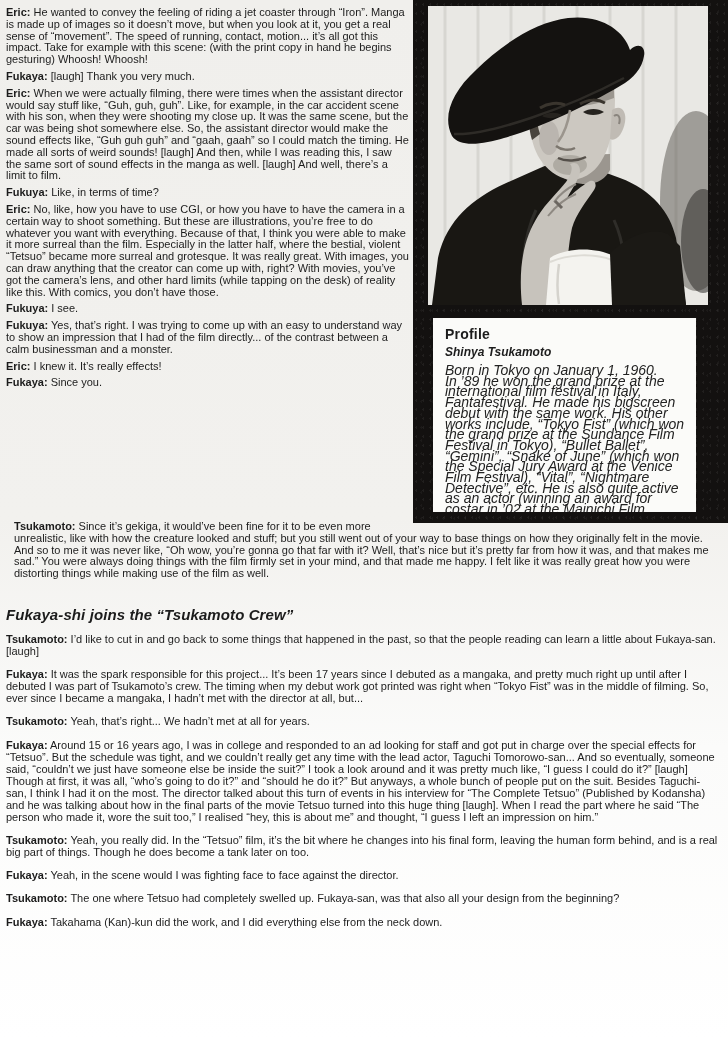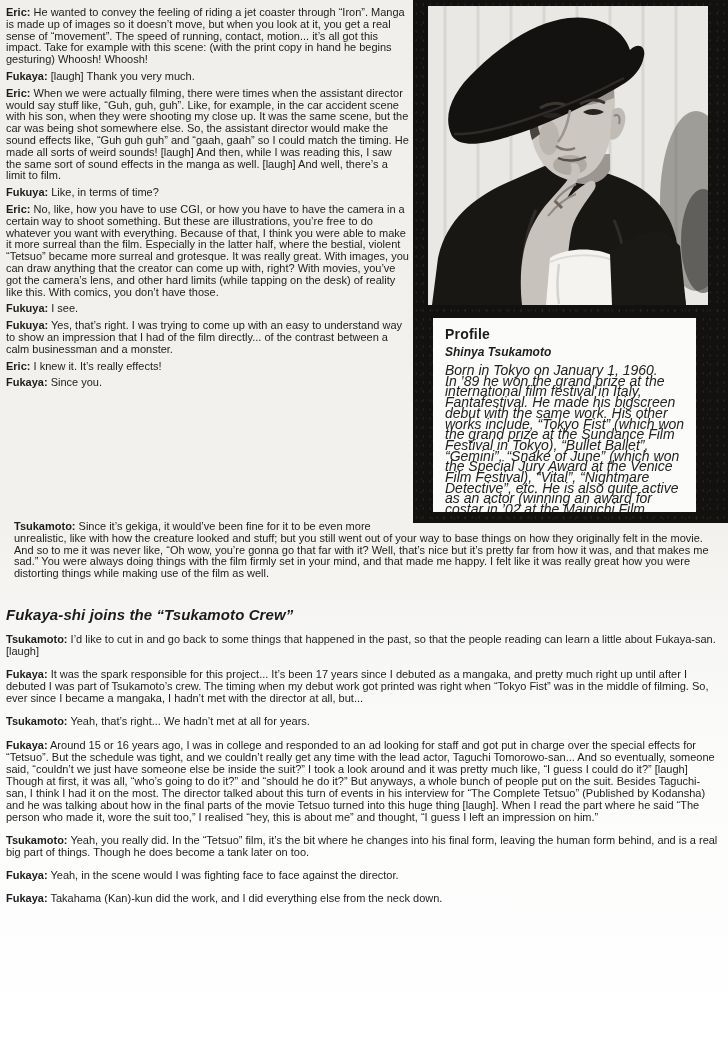--- a/index.html
+++ b/index.html
@@ -169,17 +169,18 @@
       <p class="para"><b>Fukaya:</b> <span>It was the spark responsible for this project... It’s been 17 years since I debuted as a mangaka, and pretty much right up until after I debuted I was part of Tsukamoto’s crew. The timing when my debut work got printed was right when “Tokyo Fist” was in the middle of filming. So, ever since I became a mangaka, I hadn’t met with the director at all, but...</span></p>
 
       <p class="para"><b>Tsukamoto:</b> <span>Yeah, that’s right... We hadn’t met at all for years.</span></p>
 
       <p class="para"><b>Fukaya:</b> <span>Around 15 or 16 years ago, I was in college and responded to an ad looking for staff and got put in charge over the special effects for “Tetsuo”. But the schedule was tight, and we couldn’t really get any time with the lead actor, Taguchi Tomorowo-san... And so eventually, someone said, “couldn’t we just have someone else be inside the suit?” I took a look around and it was pretty much like, “I guess I could do it?” [laugh] Though at first, it was all, “who’s going to do it?” and “should he do it?” But anyways, a whole bunch of people put on the suit. Besides Taguchi-san, I think I had it on the most. The director talked about this turn of events in his interview for “The Complete Tetsuo” (Published by Kodansha) and he was talking about how in the final parts of the movie Tetsuo turned into this huge thing [laugh]. When I read the part where he said “The person who made it, wore the suit too,” I realised “hey, this is about me” and thought, “I guess I left an impression on him.”</span></p>
 
       <p class="para"><b>Tsukamoto:</b> <span>Yeah, you really did. In the “Tetsuo” film, it’s the bit where he changes into his final form, leaving the human form behind, and is a real big part of things. Though he does become a tank later on too.</span></p>
 
       <p class="para"><b>Fukaya:</b> <span>Yeah, in the scene would I was fighting face to face against the director.</span></p>
 
+      <p class="para"><b>Tsukamoto:</b> <span>The one where Tetsuo had completely swelled up. Fukaya-san, was that also all your design from the beginning?</span></p>
 
       <p class="para"><b>Fukaya:</b> <span>Takahama (Kan)-kun did the work, and I did everything else from the neck down.</span></p>
     </section>
 
 </div>
 
 </body></html>

